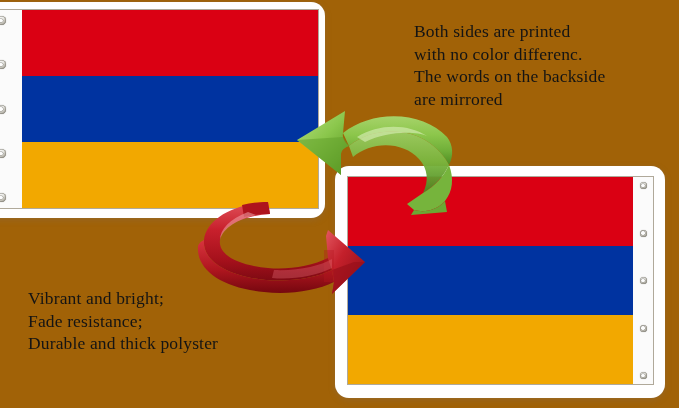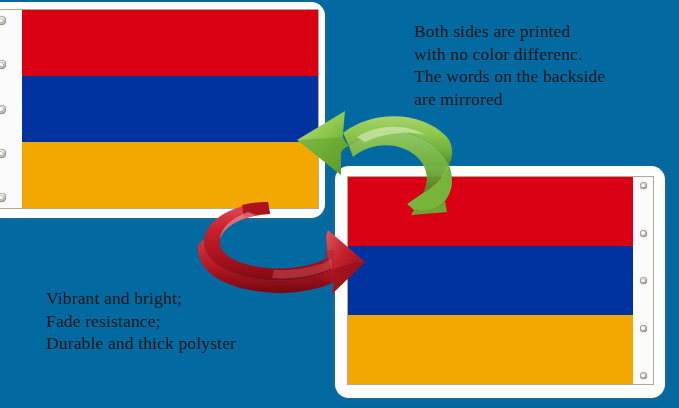--- a/index.html
+++ b/index.html
@@ -3,21 +3,21 @@
 <meta charset="utf-8">
 <style>
   html,body{margin:0;padding:0;}
   body{
     width:679px;height:408px;
     background:#ffffff;
     font-family:"Liberation Serif", serif;
     overflow:hidden;
     position:relative;
   }
-  #stage{position:absolute;left:0;top:0;width:679px;height:408px;overflow:hidden;background:#0369a1;}
+  #stage{position:absolute;left:0;top:0;width:679px;height:408px;overflow:hidden;background:#a16207;}
 
   
   .flag-card{
     position:absolute;
     background:#ffffff;
     border-radius:14px;
     box-shadow:0 2px 7px rgba(120,120,130,0.22), 0 0 1px rgba(150,150,160,.35);
   }
   
   .flag{
@@ -69,21 +69,21 @@
     position:absolute;
     color:#141414;
     font-family:"Liberation Serif", serif;
     font-size:17.5px;
     line-height:22.6px;
     letter-spacing:.15px;
     white-space:pre-line;
     font-weight:400;
   }
   #caption-top{ left:414px; top:20px; }
-  #caption-bottom{ left:46px; top:287px; }
+  #caption-bottom{ left:28px; top:287px; }
 
   
   .arrow-svg{position:absolute;overflow:visible;}
 </style>
 </head>
 <body>
 
 <div id="stage">
 
   <div class="flag-card" style="left:-20px; top:2px; width:345px; height:216px;">

